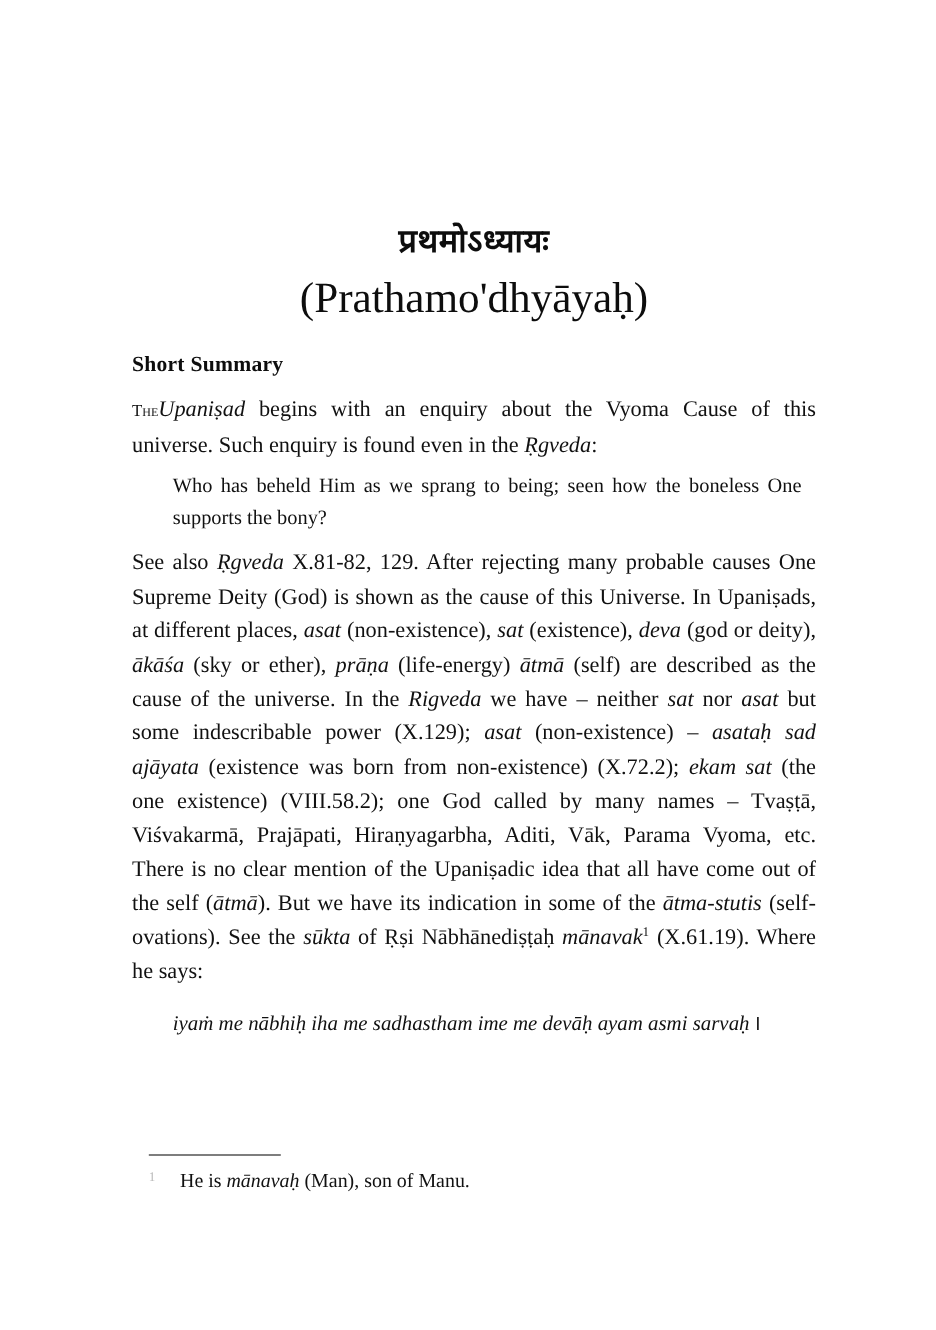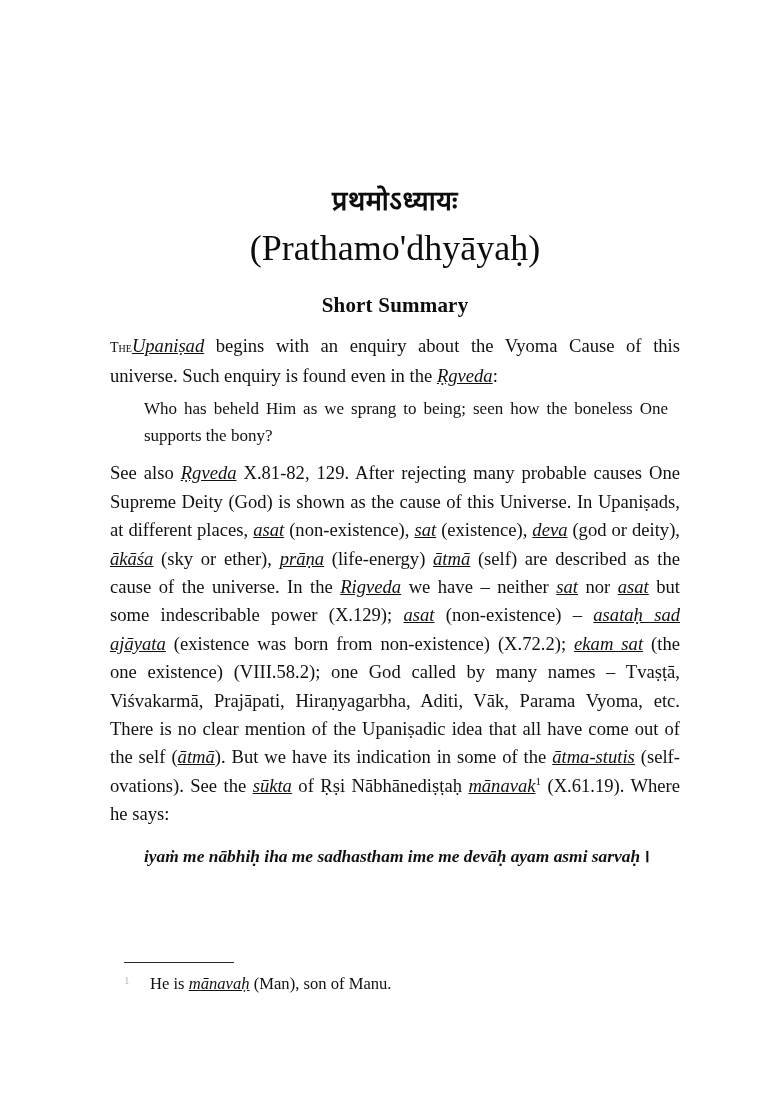--- a/index.html
+++ b/index.html
@@ -42,22 +42,22 @@
   }
   .title-translit {
     text-align: center;
     font-size: 36px;
     line-height: 1.2;
     margin: 0 0 22px 0;
     color: #0d0d0d;
     font-weight: 400;
   }
   .section-heading {
-    text-align: center;
-    font-size: 21px;
+    text-align: left;
+    font-size: 18px;
     font-weight: bold;
     margin: 0 0 14px 0;
     letter-spacing: 0.2px;
     color: #0d0d0d;
   }
 
   
   p.body {
     font-size: 18.6px;
     line-height: 28.4px;
@@ -65,21 +65,21 @@
     margin: 0 0 3px 0;
     hyphens: none;
     color: #111111;
   }
 
   .smallcaps {
     font-variant: small-caps;
     font-size: 14px;
   }
 
-  i, .it { font-style: italic; text-decoration: underline; }
+  i, .it { font-style: italic; }
 
   
   .quote-sanskrit {
     font-size: 17.4px;
     line-height: 27px;
     font-style: italic;
     margin: 10px 0 0 34px;
     width: 536px;
     text-align: justify;
     color: #111111;
@@ -104,21 +104,20 @@
     text-align: justify;
     color: #111111;
   }
   .quote-translation.last { margin-bottom: 0; }
 
   .quote-sanskrit.single {
     margin-top: 14px;
     margin-bottom: 4px;
     white-space: nowrap;
     text-align: left;
-    font-weight: bold;
   }
 
   .danda {
     font-style: normal;
     padding-left: 3px;
   }
 
   sup.fn {
     font-size: 11px;
     vertical-align: super;

